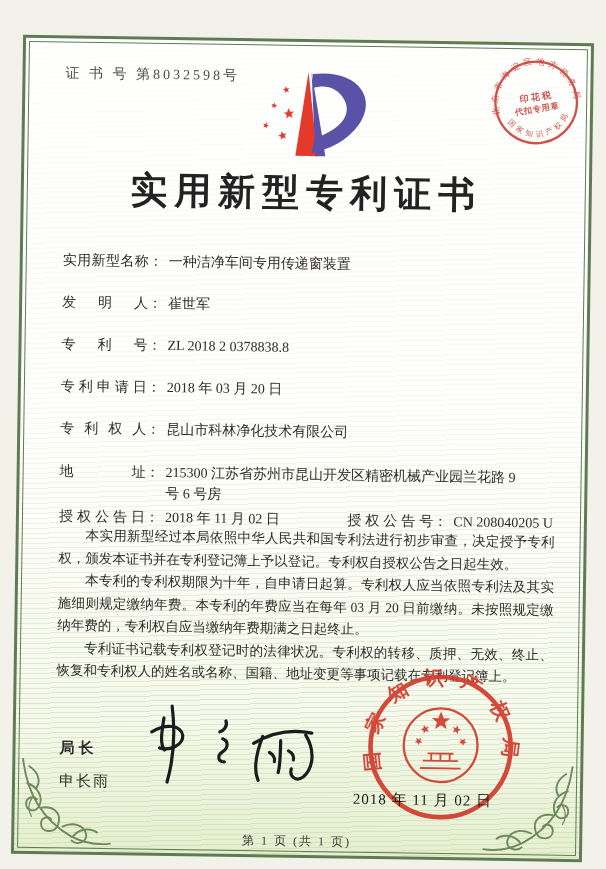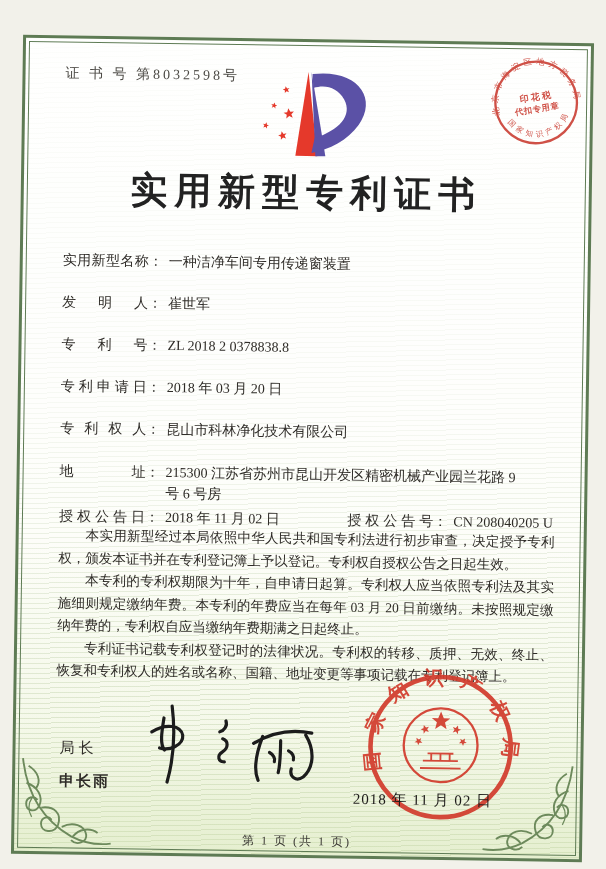--- a/index.html
+++ b/index.html
@@ -35,22 +35,22 @@
   .frow-addr{line-height:21px;margin-bottom:4px;}
   .frow-addr .fvalue{max-width:360px;}
   .frow-grant{margin-bottom:0;}
   .grant-right{margin-left:auto;display:flex;}
 
   
   .bodytext{position:absolute;left:40px;top:486px;width:496px;font-size:13.5px;line-height:22.5px;text-align:justify;}
   .bodytext p{margin:0;text-indent:2em;}
 
   
-  .director-title{position:absolute;left:44px;top:700px;font-size:15px;letter-spacing:4px;}
-  .director-name{position:absolute;left:44px;top:733px;font-size:15px;letter-spacing:2px;font-weight:bold;}
+  .director-title{position:absolute;left:44px;top:700px;font-size:15px;letter-spacing:4px;font-weight:bold;}
+  .director-name{position:absolute;left:44px;top:733px;font-size:15px;letter-spacing:2px;}
   .signature{position:absolute;left:106px;top:656px;}
   .seal{position:absolute;left:342px;top:620px;opacity:0.92;}
   .seal-date{position:absolute;left:338px;top:747px;font-size:15px;letter-spacing:1px;color:#1e1c1a;}
   .stamp{position:absolute;left:464px;top:10px;transform:rotate(-10deg);opacity:0.88;}
   .footer{position:absolute;left:0;bottom:5px;width:100%;text-align:center;font-size:12px;letter-spacing:2px;color:#3a3833;}
 
   .orn{position:absolute;bottom:2px;}
   .orn-left{left:2px;}
   .orn-right{right:2px;transform:scaleX(-1);}
 

